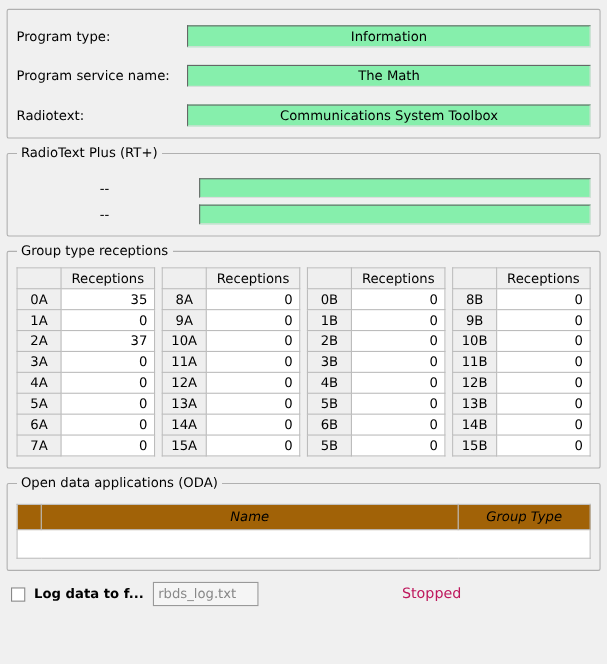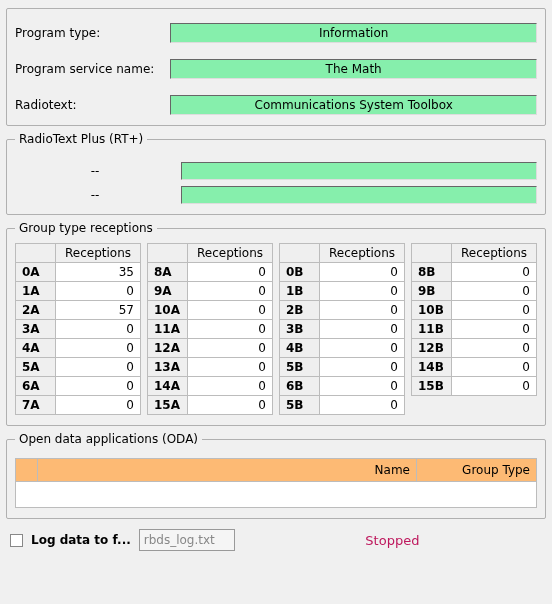--- a/index.html
+++ b/index.html
@@ -73,43 +73,44 @@
     height: 18px;
   }
   table.recep th {
     background: #efefef;
     font-weight: normal;
     text-align: center;
   }
   table.recep th.corner { width: 40px; }
   table.recep td.gid {
     background: #efefef;
+    text-align: center;
     width: 40px;
-    font-weight: bold;
   }
   table.recep td.val {
     text-align: right;
     background: #fff;
   }
 
   .oda-wrap { margin-top: 4px; }
   table.oda {
     border-collapse: collapse;
     width: 100%;
     background: #fff;
     font-size: 12px;
   }
   table.oda th, table.oda td {
     border: 1px solid #bcbcbc;
     padding: 4px 6px;
   }
   table.oda th {
-    background: #fdba74;
+    background: #a16207;
     font-weight: normal;
-    text-align: right;
+    text-align: center;
+    font-style: italic;
   }
   table.oda th.corner { width: 22px; }
   table.oda td.empty {
     height: 26px;
     background: #fff;
   }
 
   .bottom-row {
     display: flex;
     align-items: center;
@@ -183,21 +184,21 @@
             <tr>
               <td class="gid">0A</td>
               <td class="val">35</td>
             </tr>
             <tr>
               <td class="gid">1A</td>
               <td class="val">0</td>
             </tr>
             <tr>
               <td class="gid">2A</td>
-              <td class="val">57</td>
+              <td class="val">37</td>
             </tr>
             <tr>
               <td class="gid">3A</td>
               <td class="val">0</td>
             </tr>
             <tr>
               <td class="gid">4A</td>
               <td class="val">0</td>
             </tr>
             <tr>
@@ -323,20 +324,24 @@
             <tr>
               <td class="gid">10B</td>
               <td class="val">0</td>
             </tr>
             <tr>
               <td class="gid">11B</td>
               <td class="val">0</td>
             </tr>
             <tr>
               <td class="gid">12B</td>
+              <td class="val">0</td>
+            </tr>
+            <tr>
+              <td class="gid">13B</td>
               <td class="val">0</td>
             </tr>
             <tr>
               <td class="gid">14B</td>
               <td class="val">0</td>
             </tr>
             <tr>
               <td class="gid">15B</td>
               <td class="val">0</td>
             </tr>

